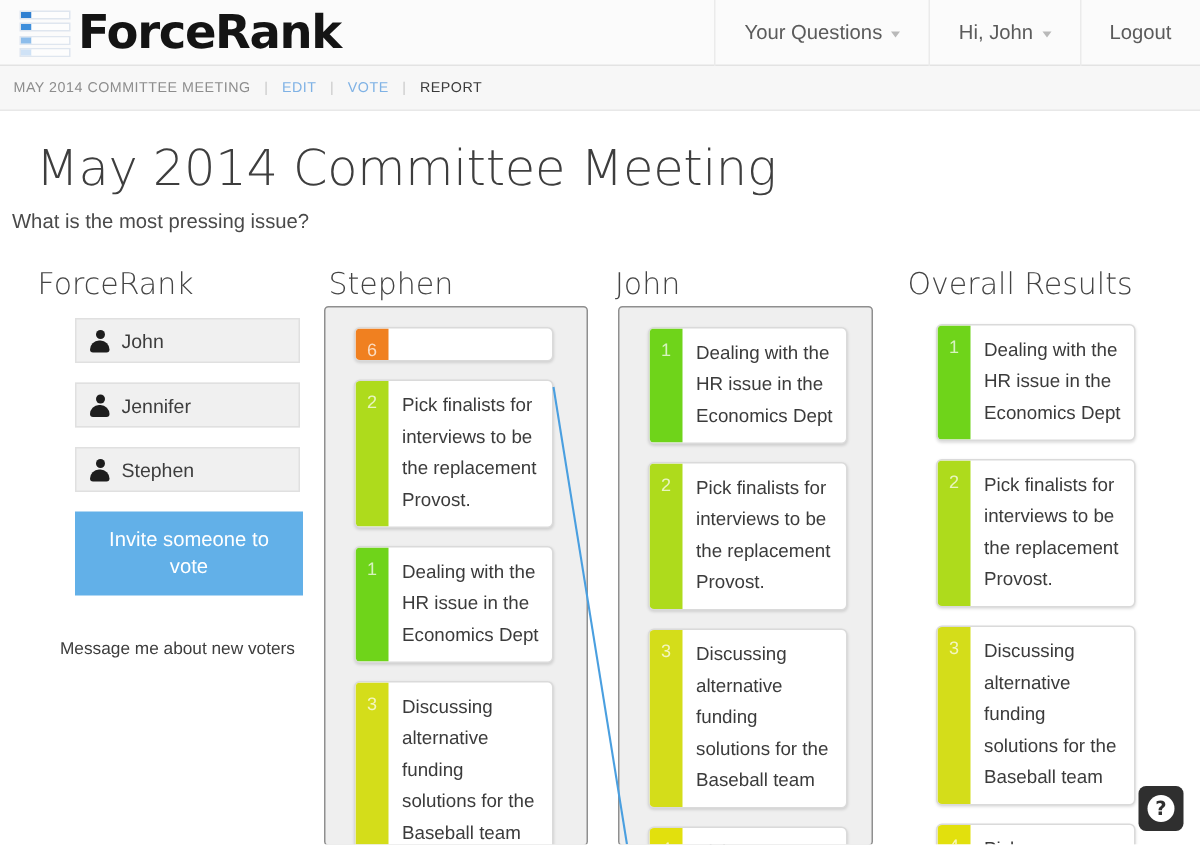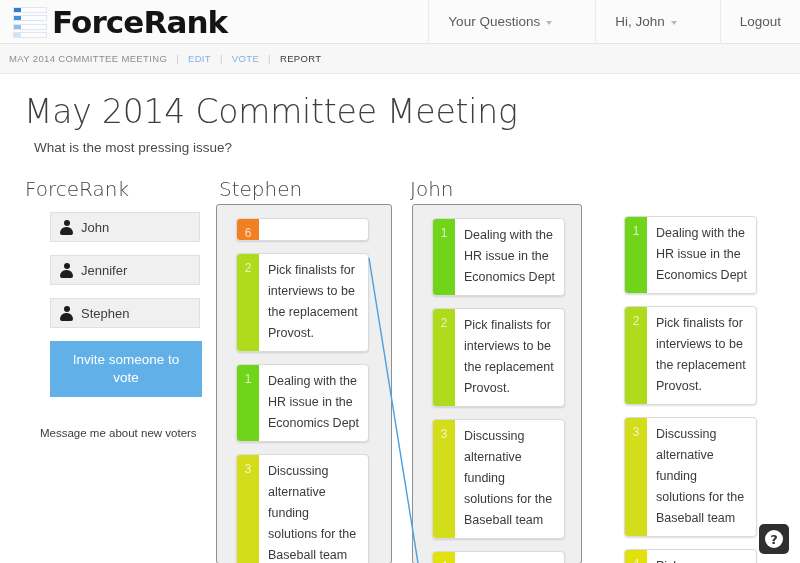--- a/index.html
+++ b/index.html
@@ -27,21 +27,21 @@
     margin-right: 5px; margin-top: 2px;
   }
   .brand-row { height: 6px; display: flex; align-items: stretch; border: 1px solid #dfe6ef; }
   .brand-row i { display:block; width: 7px; }
   .brand-row u { display:block; flex:1; background: #fdfdfd; }
   .brand-text {
     font-size: 31px; font-weight: bold; letter-spacing: -0.9px;
     color: #141414; line-height: 34px;
     font-family: "DejaVu Sans", sans-serif;
   }
-  .topnav { margin-left: auto; display: flex; align-items: stretch; height: 44px; gap: 24px; }
+  .topnav { margin-left: auto; display: flex; align-items: stretch; height: 44px; }
   .topnav-item {
     display: flex; align-items: center; gap: 6px;
     padding: 0 19px; height: 44px;
     font-size: 13.5px; color: #5b5b5b;
     border-left: 1px solid #ebebeb;
     cursor: pointer; white-space: nowrap;
   }
   .caret {
     width: 0; height: 0; display:inline-block;
     border-left: 3.5px solid transparent;
@@ -63,21 +63,21 @@
   .crumb-current { color: #3a3a3a; text-transform: uppercase; font-weight: normal; }
 
   
   .page-title {
     position: absolute; left: 24px; top: 92px;
     font-size: 33px; font-weight: 300; color: #3e3e3e;
     font-family: "DejaVu Sans", sans-serif;
     letter-spacing: -0.2px; white-space: nowrap;
   }
   .page-sub {
-    position: absolute; left: 34px; top: 140px;
+    position: absolute; left: 8px; top: 140px;
     font-size: 13.5px; color: #4a4a4a;
   }
 
   
   .col-head {
     position: absolute; font-size: 20px; font-weight: 300; color: #444;
     font-family: "DejaVu Sans", sans-serif; white-space: nowrap;
   }
   #head-responses { left: 25px; top: 177px; }
   #head-stephen  { left: 219px; top: 177px; }
@@ -226,20 +226,21 @@
     <span class="crumb-sep">|</span>
     <span class="crumb-current">REPORT</span>
   </div>
 
   <div class="page-title">May 2014 Committee Meeting</div>
   <div class="page-sub">What is the most pressing issue?</div>
 
   <div class="col-head" id="head-responses">ForceRank</div>
   <div class="col-head" id="head-stephen">Stephen</div>
   <div class="col-head" id="head-john">John</div>
+  <div class="col-head" id="head-overall">Overall Results</div>
 
   <div class="responses">
     <div class="voter">
       <span class="person-icon"></span>
       <span>John</span>
     </div>
     <div class="voter">
       <span class="person-icon"></span>
       <span>Jennifer</span>
     </div>

